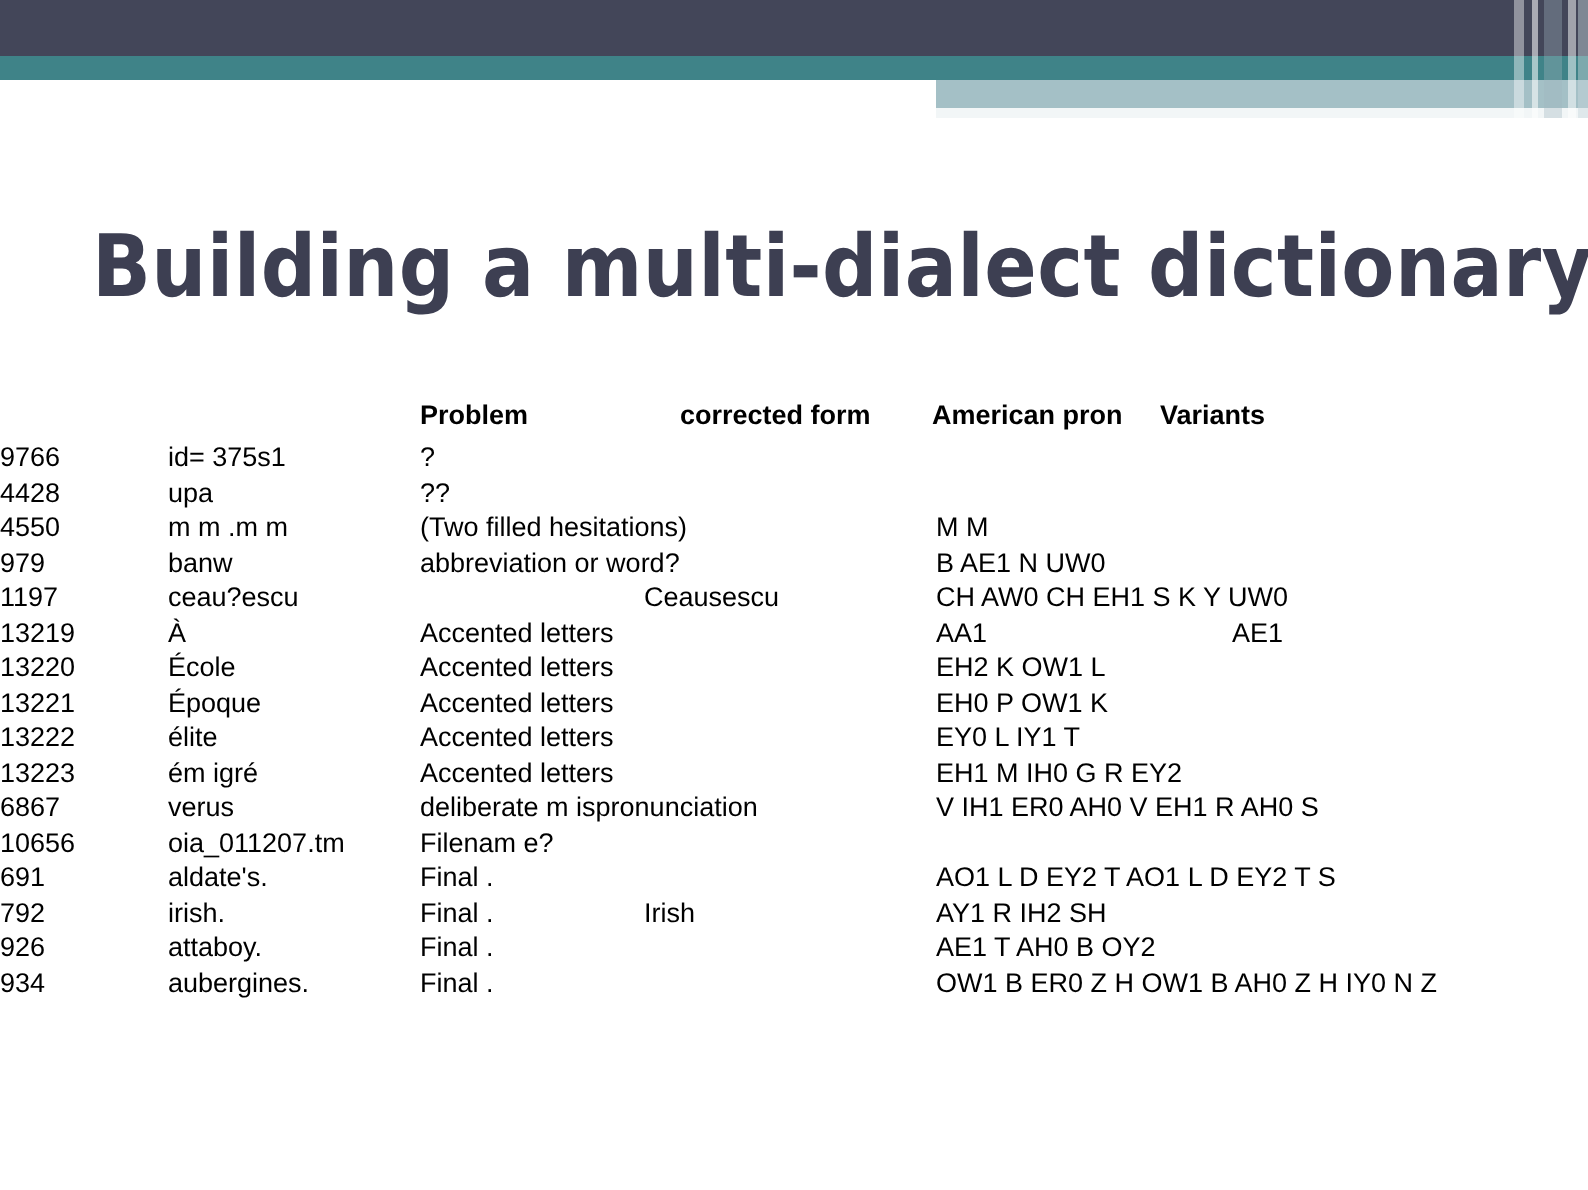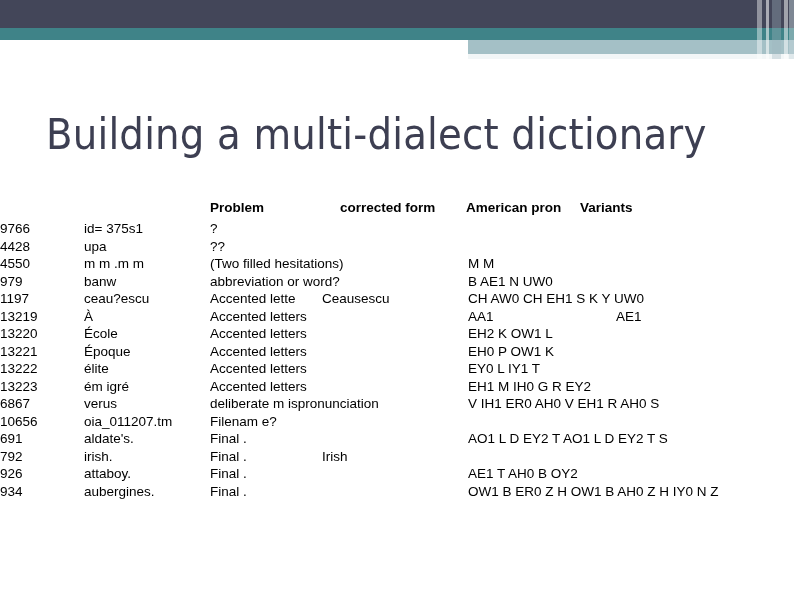--- a/index.html
+++ b/index.html
@@ -67,21 +67,21 @@
   
   #slide-title {
     position: absolute;
     left: 46px;
     top: 108px;
     width: 700px;
     font-family: "DejaVu Sans Condensed", "Liberation Sans Narrow", "Liberation Sans", sans-serif;
     font-stretch: condensed;
     font-size: 43px;
     line-height: 52px;
-    font-weight: 400;
+    font-weight: 700;
     color: #3d3f52;
     letter-spacing: 0.2px;
     white-space: nowrap;
   }
 
   
   #pron-table {
     position: absolute;
     left: 0;
     top: 200px;
@@ -178,21 +178,20 @@
         <div class="cell c-id">979</div>
         <div class="cell c-problem">banw</div>
         <div class="cell c-corrected">abbreviation or word?</div>
         <div class="cell c-pron"></div>
         <div class="cell c-american">B AE1 N UW0</div>
         <div class="cell c-variants"></div>
       </div>
       <div class="trow">
         <div class="cell c-id">1197</div>
         <div class="cell c-problem">ceau?escu</div>
-        <div class="cell c-corrected">Accented lette</div>
         <div class="cell c-pron">Ceausescu</div>
         <div class="cell c-american">CH AW0 CH EH1 S K Y UW0</div>
         <div class="cell c-variants"></div>
       </div>
       <div class="trow">
         <div class="cell c-id">13219</div>
         <div class="cell c-problem">À</div>
         <div class="cell c-corrected">Accented letters</div>
         <div class="cell c-pron"></div>
         <div class="cell c-american">AA1</div>
@@ -252,20 +251,21 @@
         <div class="cell c-corrected">Final .</div>
         <div class="cell c-pron"></div>
         <div class="cell c-american">AO1 L D EY2 T AO1 L D EY2 T S</div>
         <div class="cell c-variants"></div>
       </div>
       <div class="trow">
         <div class="cell c-id">792</div>
         <div class="cell c-problem">irish.</div>
         <div class="cell c-corrected">Final .</div>
         <div class="cell c-pron">Irish</div>
+        <div class="cell c-american">AY1 R IH2 SH</div>
         <div class="cell c-variants"></div>
       </div>
       <div class="trow">
         <div class="cell c-id">926</div>
         <div class="cell c-problem">attaboy.</div>
         <div class="cell c-corrected">Final .</div>
         <div class="cell c-pron"></div>
         <div class="cell c-american">AE1 T AH0 B OY2</div>
         <div class="cell c-variants"></div>
       </div>

